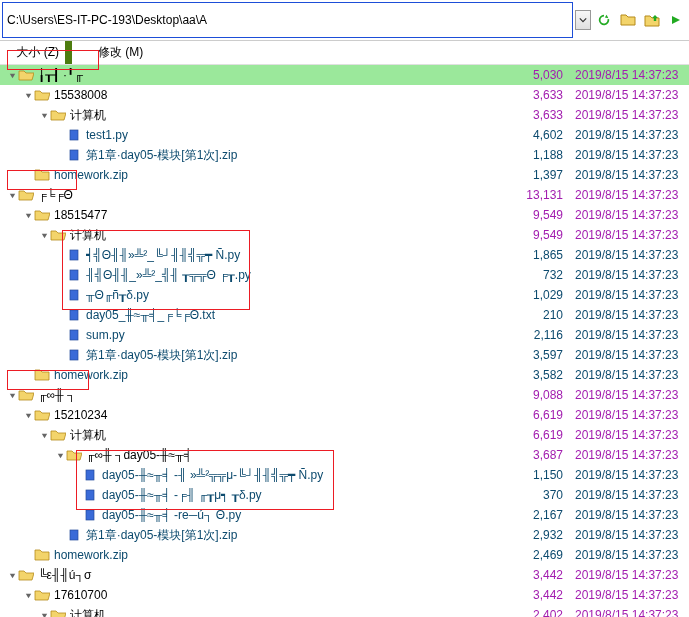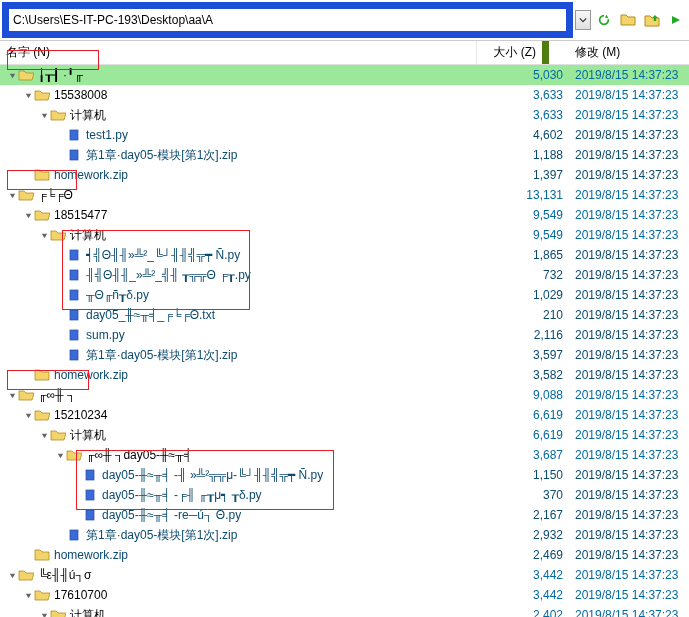--- a/index.html
+++ b/index.html
@@ -1,39 +1,39 @@
 <!DOCTYPE html>
 <html><head>
 <meta charset="utf-8">
 <style>
   * { box-sizing: border-box; margin: 0; padding: 0; }
   body { font-family: "Microsoft YaHei", Tahoma, sans-serif; font-size: 12px; background: #fff; color: #000; width: 689px; }
   
   .toolbar { display: flex; align-items: center; padding: 2px; border-bottom: 1px solid #ccc; gap: 2px; }
-  .addr-input { flex: 1; border: 7px solid #1d4ed8; padding: 2px 4px; font-size: 12px; height: 36px; }
+  .addr-input { flex: 1; border: 1px solid #1d4ed8; padding: 2px 4px; font-size: 12px; height: 36px; }
   .addr-dd { width: 16px; height: 20px; border: 1px solid #999; background: linear-gradient(#f8f8f8,#e0e0e0); display:flex; align-items:center; justify-content:center; }
   .addr-dd svg { width:8px; height:8px; }
   .tb-btn { width: 22px; height: 20px; border: 1px solid transparent; display:flex; align-items:center; justify-content:center; }
   
   .header-row { display: flex; background: #fff; border-bottom: 1px solid #e0e0e0; height: 24px; align-items:center; font-size:12px; }
   .col-name { flex: 1; padding-left: 6px; border-right:1px solid #e8e8e8; height:100%; display:flex; align-items:center; }
   .col-size { width: 72px; text-align: right; padding-right: 6px; border-right:7px solid #4d7c0f; height:100%; display:flex; align-items:center; justify-content:flex-end; }
   .col-date { width: 120px; padding-left: 6px; height:100%; display:flex; align-items:center;margin-left:20px; }
   
   .tree { padding-bottom: 2px; }
   .row { display: flex; align-items: center; height: 20px; font-size: 12px; white-space: nowrap; }
   .row.selected { background: #9be89b; }
   .indent { display:inline-block; flex-shrink:0; }
   .twisty { width: 12px; height: 12px; display:inline-flex; align-items:center; justify-content:center; flex-shrink:0; margin-right:0px; }
   .twisty svg { width:9px; height:9px; }
   .icon { width: 16px; height: 16px; display:inline-flex; align-items:center; justify-content:center; flex-shrink:0; margin-right: 4px; }
   .name { flex:1; overflow:hidden; text-overflow:ellipsis; }
   .size { width:72px; text-align:right; padding-right:6px; }
   .date { width:120px; padding-left:6px; }
-  .dim { color:#0369a1; }
+  .dim { color:#a21caf; }
   .link { color:#0c4a6e; }
   
   .redbox { position:absolute; border:1px solid #ec1c24; pointer-events:none; }
 </style>
 </head>
 <body>
 
 <div class="toolbar">
   <input class="addr-input" value="C:\Users\ES-IT-PC-193\Desktop\aa\A" style="">
   <div class="addr-dd">
@@ -59,21 +59,20 @@
       </svg>
   </div>
   <div class="tb-btn">
     <svg width="14" height="14" viewBox="0 0 14 14">
         <path d="M3 3 L11 7 L3 11 Z" fill="#2a2"></path>
       </svg>
   </div>
 </div>
 
 <div class="header-row">
-  <div class="col-name">名字 (N)</div>
   <div class="col-size">大小 (Z)</div>
   <div class="col-date">修改 (M)</div>
 </div>
 
 <div class="tree" id="tree" style="position:relative;">
     <div class="row selected">
       <span class="indent" style="width: 6px;"></span>
       <span class="twisty">
         <svg viewBox="0 0 10 10">
           <path d="M2 3 L8 3 L5 8 Z" fill="#666"></path>

